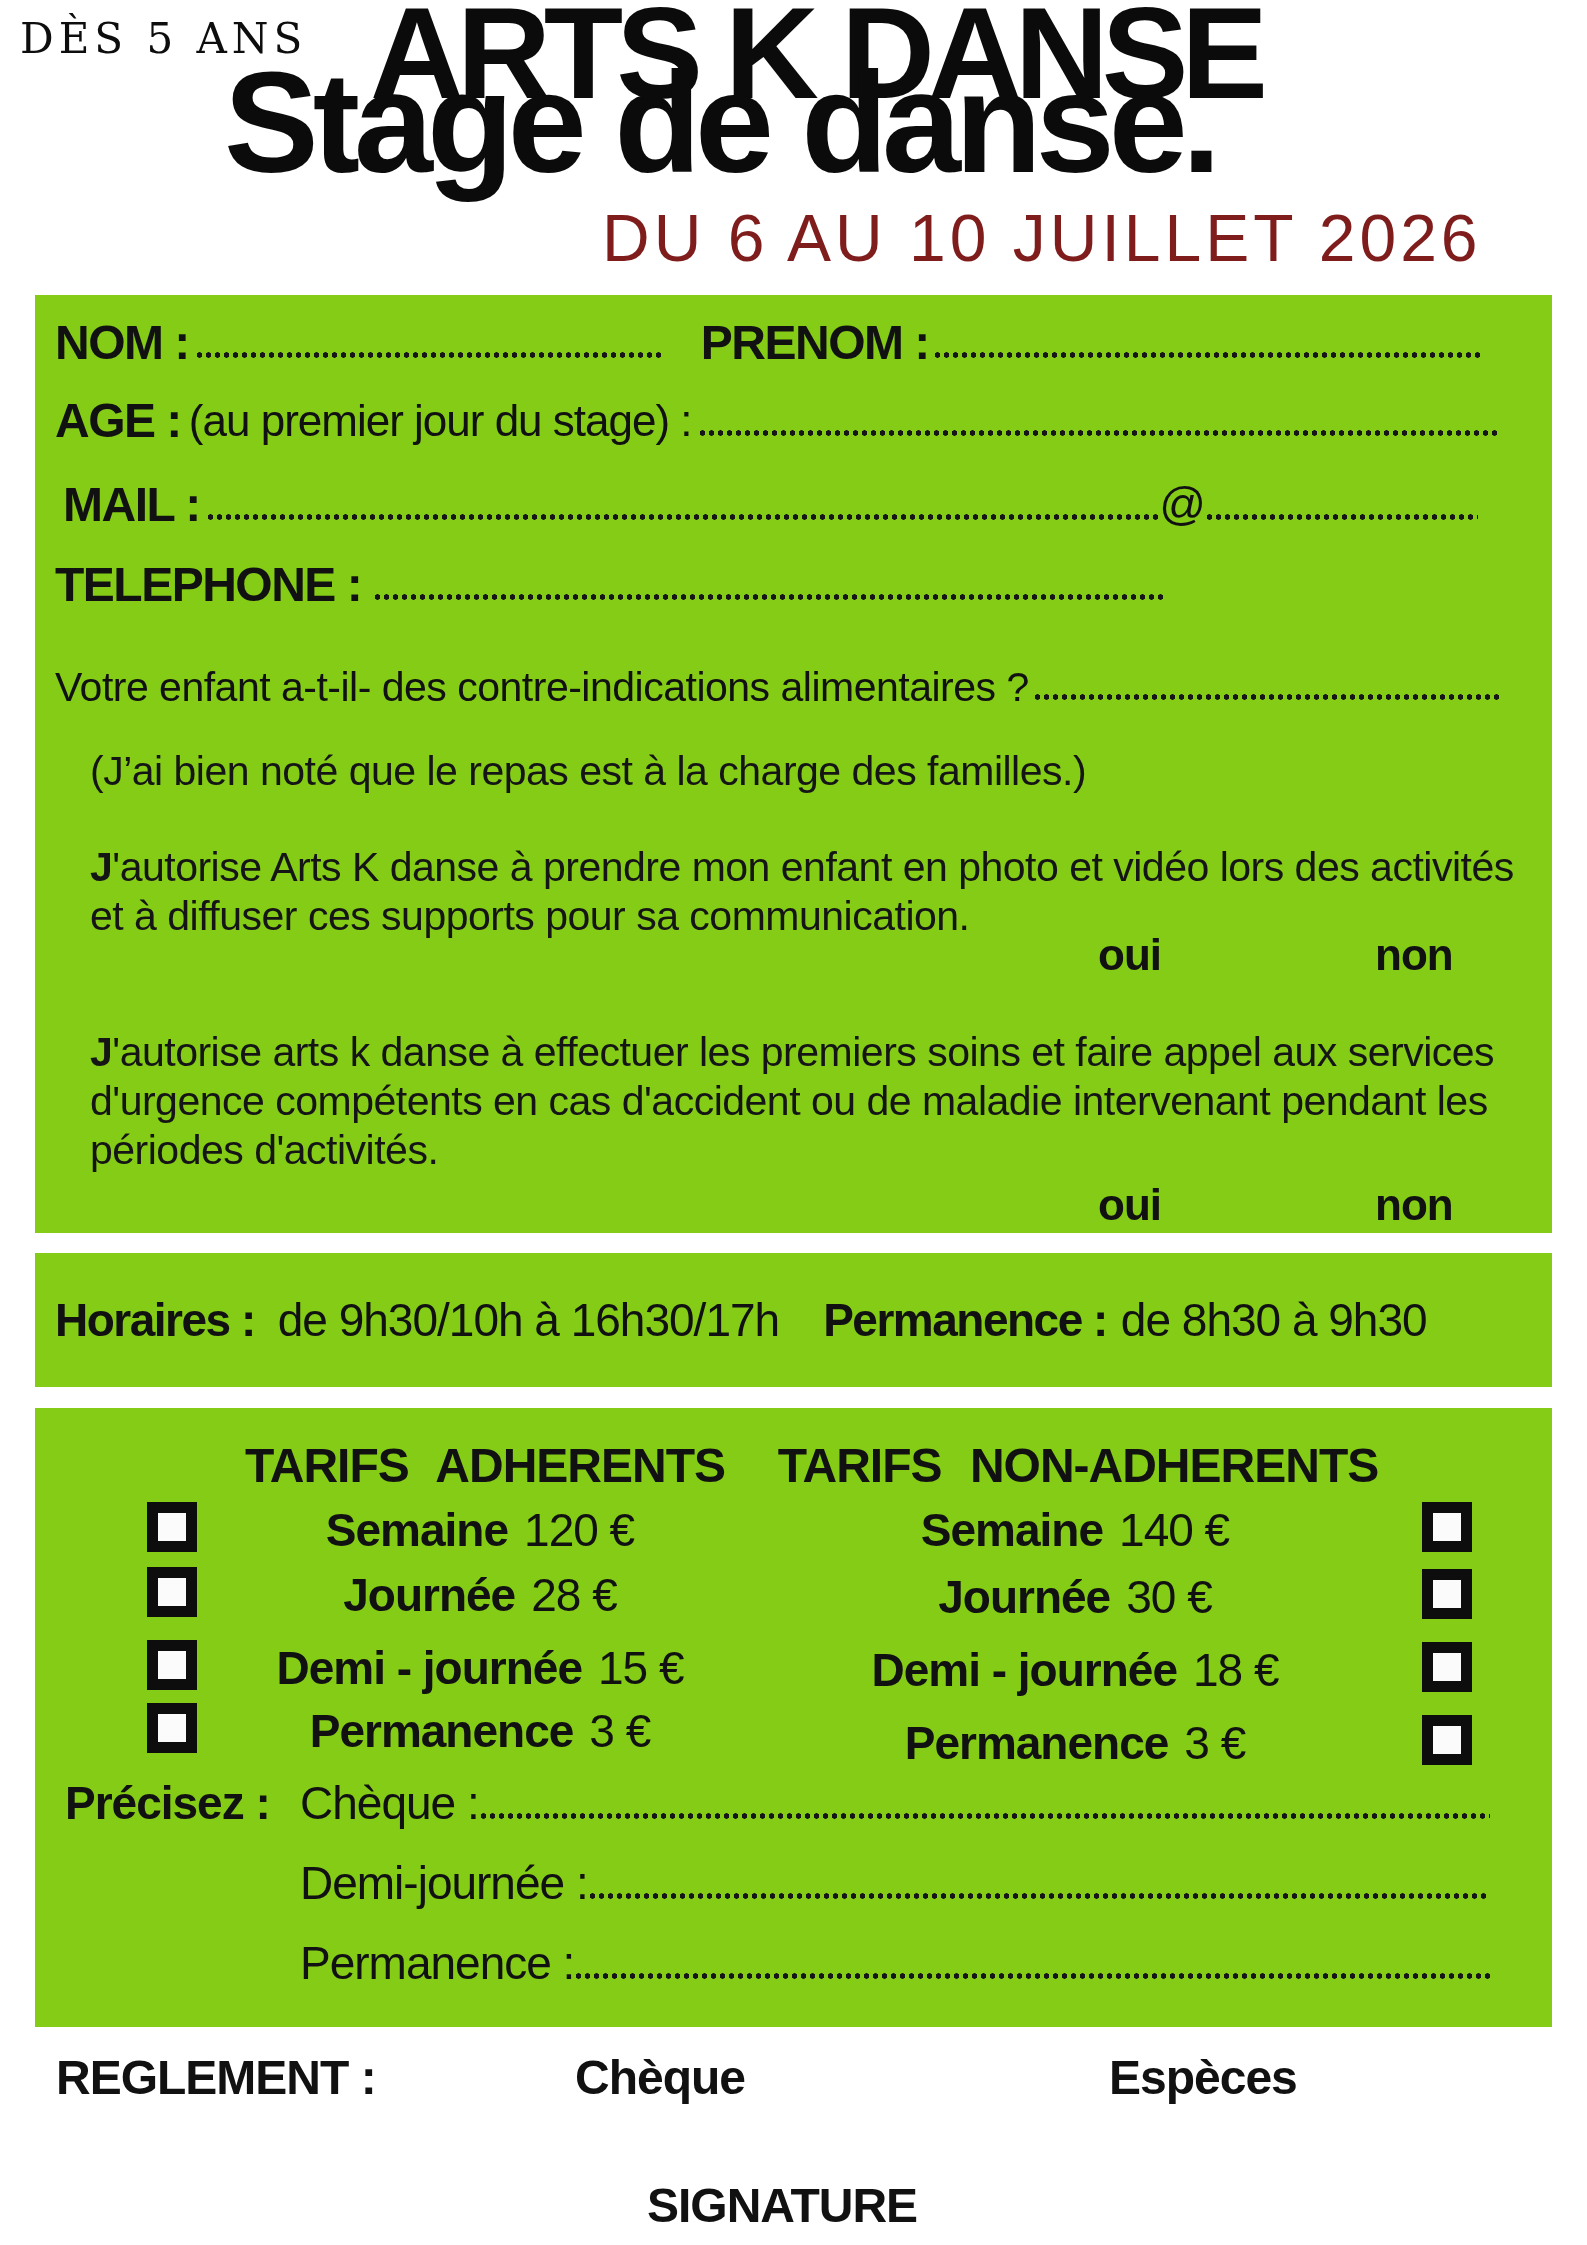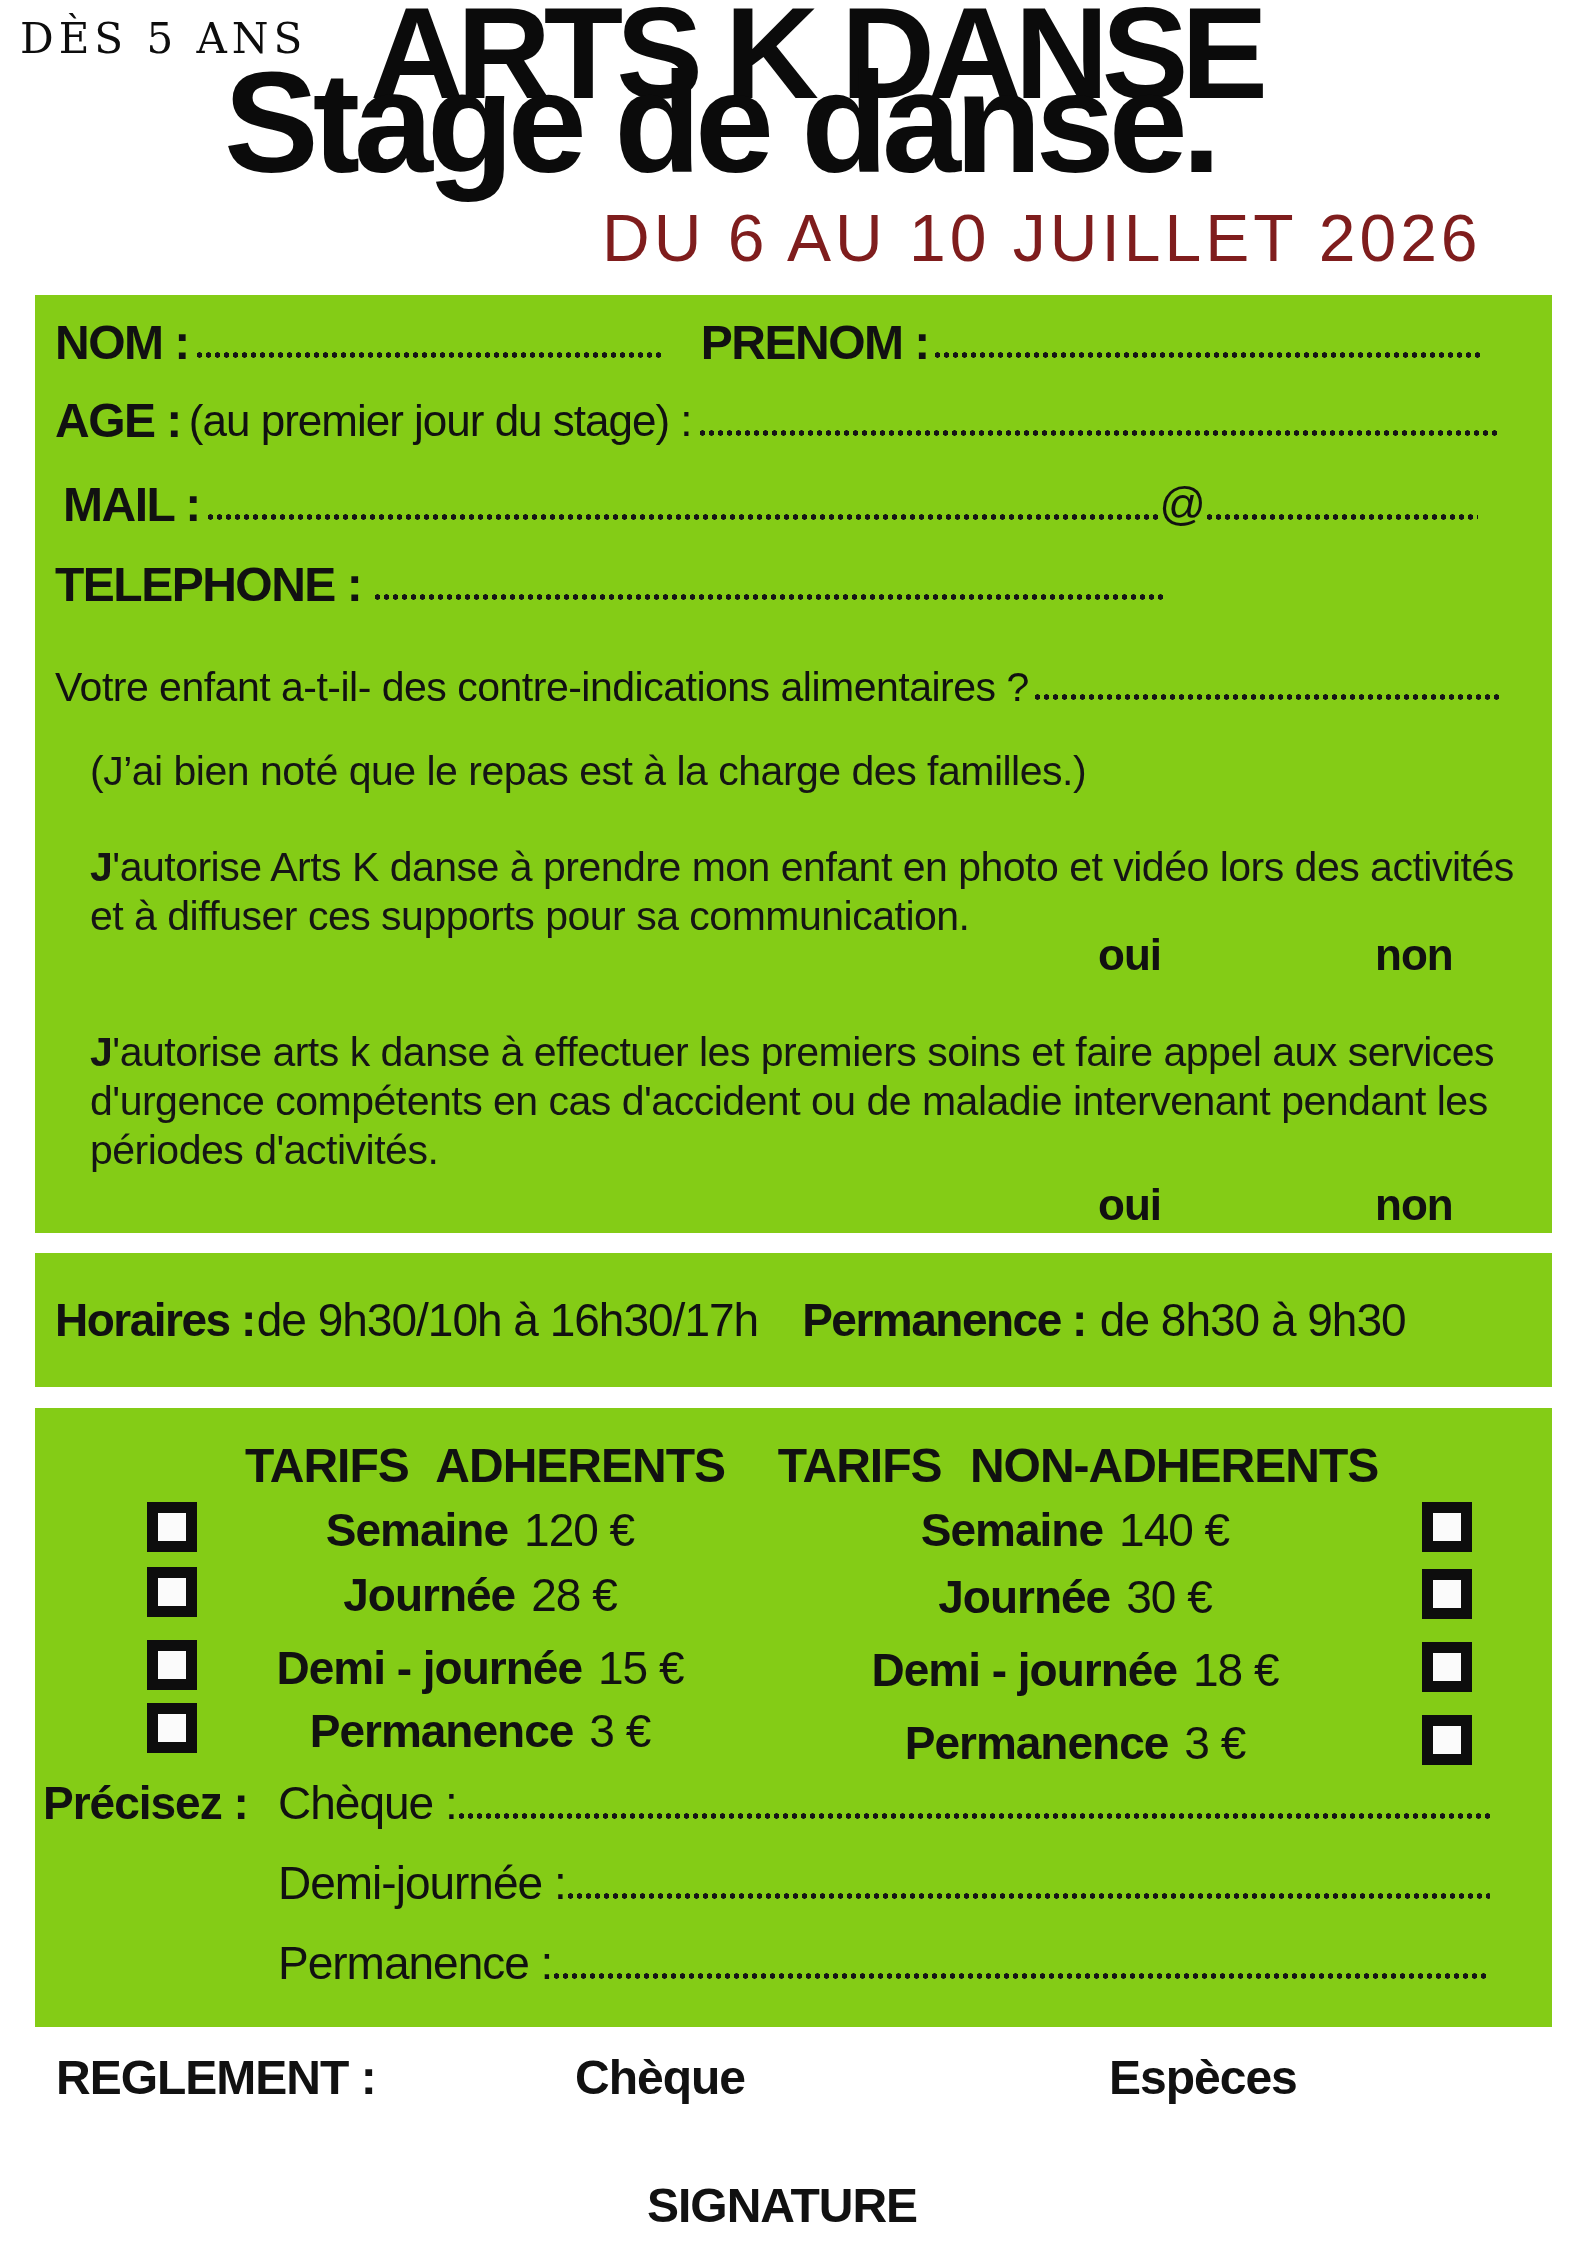--- a/index.html
+++ b/index.html
@@ -64,21 +64,21 @@
     position:absolute;top:0;height:56px;display:flex;align-items:center;justify-content:center;
     gap:16px;white-space:nowrap;
   }
   .t-name{font-size:46px;font-weight:bold;letter-spacing:-1px;}
   .t-price{font-size:46px;letter-spacing:-1px;}
   .checkbox{
     position:absolute;top:0;width:50px;height:50px;box-sizing:border-box;
     border:11px solid #0d0d0d;background:#fbfbfb;
   }
   
-  .p-row{position:absolute;left:0;right:0;display:flex;align-items:flex-end;padding-left:8px;padding-right:62px;}
+  .p-row{position:absolute;left:0;right:0;display:flex;align-items:flex-end;padding-left:30px;padding-right:62px;}
   .p-lead{width:235px;font-size:46px;font-weight:bold;letter-spacing:-1px;white-space:nowrap;line-height:1.2;}
   .p-label{font-size:46px;letter-spacing:-1px;white-space:nowrap;line-height:1.2;}
   
   .bottom-lbl{position:absolute;font-size:48px;font-weight:bold;letter-spacing:-1px;white-space:nowrap;}
 </style>
 </head>
 <body>
 
 <div class="page">
 
@@ -129,21 +129,21 @@
     <div class="para" style="top:733px;">
       <span class="bold-lead">J</span><span>'autorise arts k danse à effectuer les premiers soins et faire appel aux services d'urgence compétents en cas d'accident ou de maladie intervenant pendant les périodes d'activités.</span>
     </div>
     <span class="ouinon" style="left:1063px;top:885px;">oui</span>
     <span class="ouinon" style="left:1340px;top:885px;">non</span>
   </div>
 
   <div class="panel panel2"></div>
   <div class="horaires-line">
     <span class="lbl">Horaires :</span>
-    <span class="reg" style="margin-left:2px;">de 9h30/10h à 16h30/17h</span>
+    <span class="reg" style="margin-left:23px;">de 9h30/10h à 16h30/17h</span>
     <span class="lbl" style="margin-left:44px;">Permanence :</span>
     <span class="reg" style="margin-left:14px;">de 8h30 à 9h30</span>
   </div>
 
   <div class="panel panel3">
 
     <div class="t-header" style="left:100px;top:30px;width:700px;">TARIFS ADHERENTS</div>
     <div class="t-header" style="left:730px;top:30px;width:626px;">TARIFS NON-ADHERENTS</div>
 
     <div class="t-row" style="left:0;top:94px;width:760px;">

